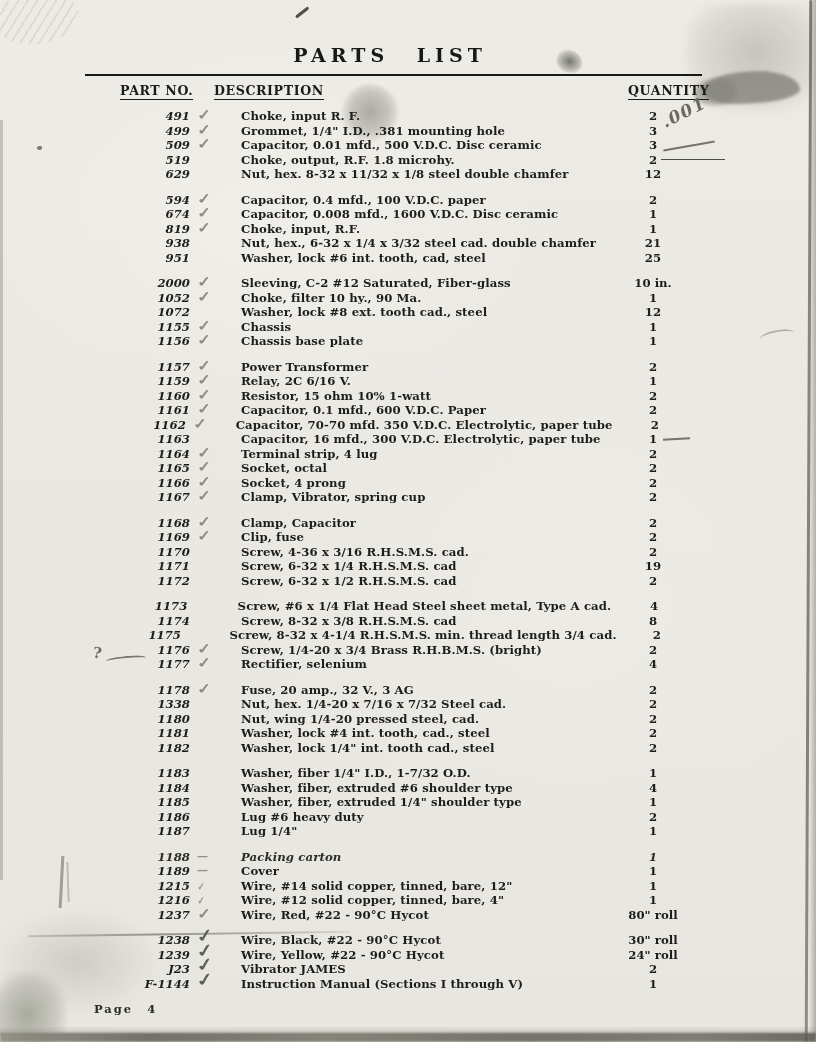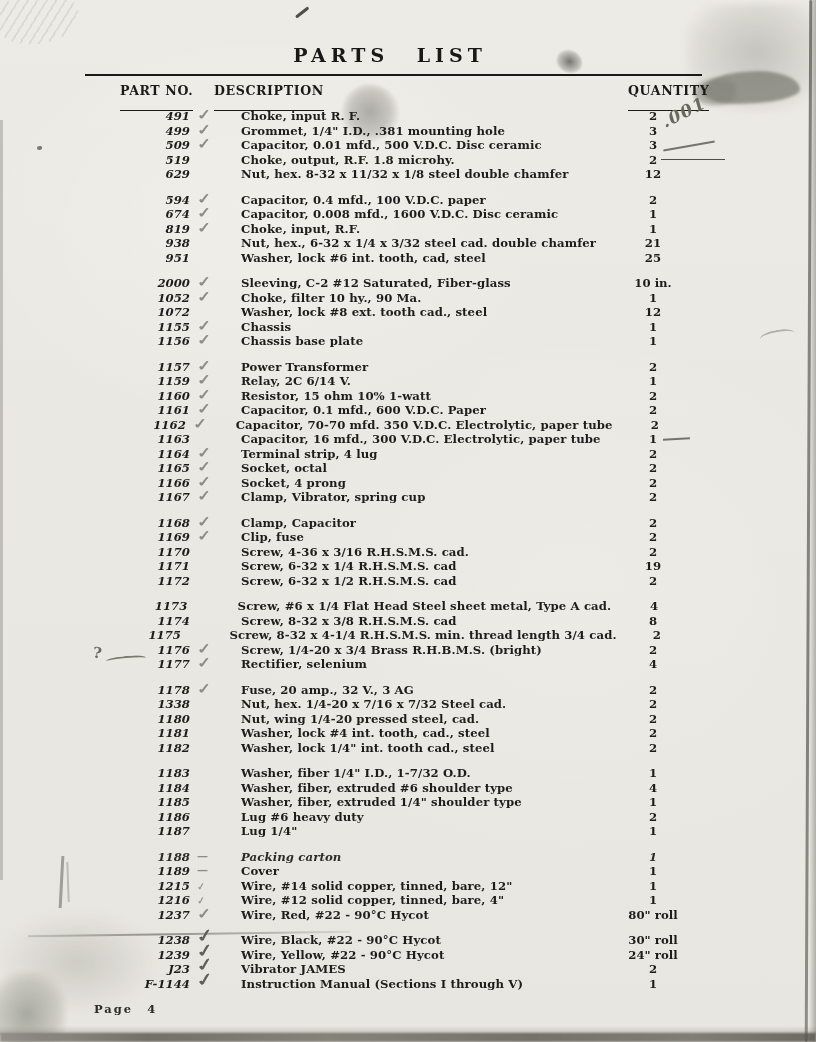--- a/index.html
+++ b/index.html
@@ -7,21 +7,21 @@
   .sheet{position:relative;width:816px;height:1042px;overflow:hidden;color:#1c1c1a;
     background:
       radial-gradient(ellipse 420px 300px at 32% 22%, rgba(255,255,255,0.22), transparent 70%),
       radial-gradient(ellipse 500px 420px at 70% 58%, rgba(255,255,255,0.15), transparent 72%),
       linear-gradient(180deg,#edebe5 0%,#eae8e2 45%,#e8e6e0 100%);}
   
   .title{position:absolute;top:44px;left:0;width:780px;text-align:center;font-size:19px;
     font-weight:bold;letter-spacing:5px;word-spacing:16px;color:#181816;}
   .rule{position:absolute;left:85px;top:74px;width:617px;height:2.4px;background:#191917;}
   .hdr{position:absolute;top:83px;font-size:12.6px;font-weight:bold;letter-spacing:0.6px;
-    border-bottom:1.6px solid #1c1c1a;padding-bottom:12px;color:#1a1a18;}
+    border-bottom:1.6px solid #1c1c1a;padding-bottom:1px;color:#1a1a18;}
   .hdr-part{left:120px;} .hdr-desc{left:214px;} .hdr-qty{left:628px;}
   .tbody{position:absolute;left:85px;top:109px;width:612px;}
   .parts-group{margin-bottom:11px;}
   .row{display:flex;height:14.5px;line-height:14.5px;font-size:11.7px;font-weight:bold;
     white-space:nowrap;position:relative;color:#1d1d1b;}
   .row.italic{font-style:italic;color:#2b2b27;}
   .c-part{width:105px;text-align:right;font-style:italic;}
   .c-check{width:35px;padding-left:7px;box-sizing:border-box;}
   .c-check.light{color:#8d8d86;font-size:13px;transform:rotate(-8deg) scaleX(1.35);transform-origin:20% 50%;}
   .c-check.dark{color:#60605a;font-size:16px;transform:rotate(-14deg) scaleX(1.3) translateY(-2px);transform-origin:20% 50%;}
@@ -219,21 +219,21 @@
       <div class="parts-group">
         <div class="row">
           <span class="c-part">1157</span>
           <span class="c-check light">✓</span>
           <span class="c-desc">Power Transformer</span>
           <span class="c-qty">2</span>
         </div>
         <div class="row">
           <span class="c-part">1159</span>
           <span class="c-check light">✓</span>
-          <span class="c-desc">Relay, 2C  6/14 V.</span>
+          <span class="c-desc">Relay, 2C  6/16 V.</span>
           <span class="c-qty">1</span>
         </div>
         <div class="row">
           <span class="c-part">1160</span>
           <span class="c-check light">✓</span>
           <span class="c-desc">Resistor, 15 ohm 10% 1-watt</span>
           <span class="c-qty">2</span>
         </div>
         <div class="row">
           <span class="c-part">1161</span>

